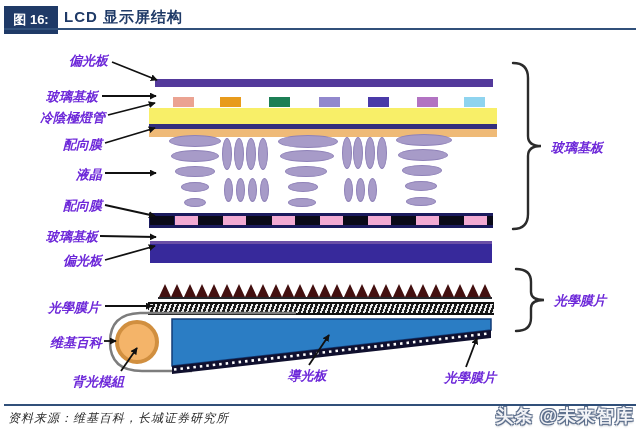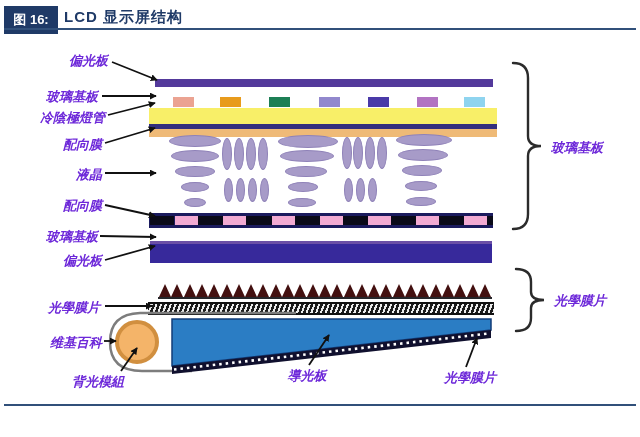--- a/index.html
+++ b/index.html
@@ -187,13 +187,15 @@
         <line x1="105" y1="260" x2="155" y2="246" stroke="#111111" stroke-width="1.8" marker-end="url(#ah)"></line>
         <line x1="105" y1="306" x2="152" y2="306" stroke="#111111" stroke-width="1.8" marker-end="url(#ah)"></line>
         <line x1="104" y1="341" x2="116" y2="341" stroke="#111111" stroke-width="1.8" marker-end="url(#ah)"></line>
         <line x1="121" y1="371" x2="137" y2="348" stroke="#111111" stroke-width="1.8" marker-end="url(#ah)"></line>
         <line x1="309" y1="365" x2="329" y2="335" stroke="#111111" stroke-width="1.8" marker-end="url(#ah)"></line>
         <line x1="466" y1="367" x2="477" y2="338" stroke="#111111" stroke-width="1.8" marker-end="url(#ah)"></line>
       </g>
   </svg>
 
   <div class="rule bottom"></div>
+  <div class="source-text">资料来源：维基百科，长城证券研究所</div>
+  <div class="watermark">头条 @未来智库</div>
 </div>
 
 </body></html>

